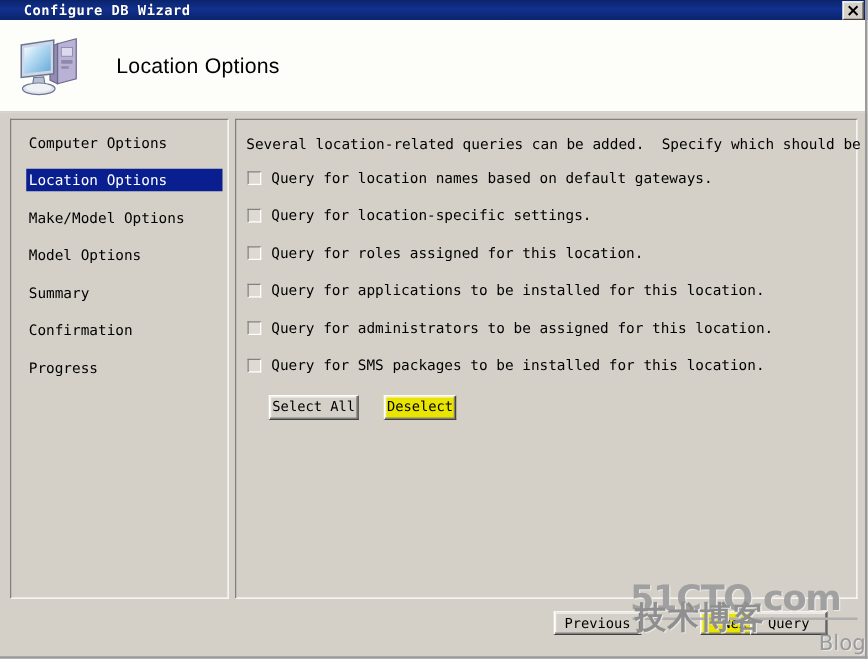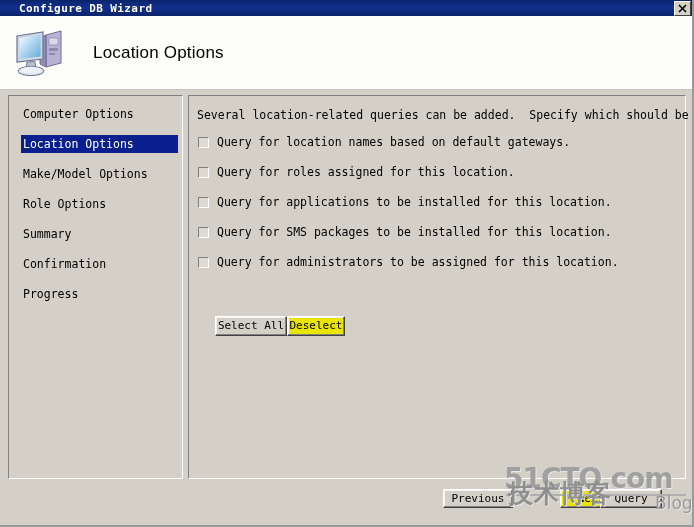--- a/index.html
+++ b/index.html
@@ -96,21 +96,21 @@
     background:#dedad2;
     border-top:1px solid #808080;border-left:1px solid #808080;
     border-right:1px solid #ffffff;border-bottom:1px solid #ffffff;
     box-sizing:border-box;flex:none;
   }
   .check-label{
     margin-left:8px;font-size:11.5px;color:#000;line-height:13px;white-space:nowrap;
     font-family:"DejaVu Sans Mono","Liberation Mono",monospace;
   }
 
-  .sel-btns{position:absolute;left:26px;top:220px;display:flex;gap:0;}
+  .sel-btns{position:absolute;left:26px;top:220px;display:flex;gap:20px;}
   .btn{
     font-family:"DejaVu Sans Mono","Liberation Mono",monospace;
     font-size:11px;color:#000;
     background:#d4d0c8;
     border-top:1px solid #ffffff;border-left:1px solid #ffffff;
     border-right:1px solid #404040;border-bottom:1px solid #404040;
     box-shadow:inset -1px -1px 0 #808080, inset 1px 1px 0 #f5f3ef;
     padding:2px 0 3px 0;
     text-align:center;
     box-sizing:border-box;
@@ -143,21 +143,21 @@
   .wm-line{
     position:absolute;left:8px;top:32px;width:180px;height:2px;background:#b0b0b0;
   }
   .wm-cjk{
     position:absolute;left:10px;top:15px;
     font-family:"DejaVu Sans","Liberation Sans",sans-serif;
     font-size:25px;font-weight:bold;color:#8f8f8f;letter-spacing:1px;
     text-shadow:1px 1px 0 #e6e6e6;
   }
   .wm-blog{
-    position:absolute;left:157px;top:31px;
+    position:absolute;left:157px;top:43px;
     font-family:"DejaVu Sans","Liberation Sans",sans-serif;
     font-size:17px;color:#9a9a9a;font-weight:400;
     text-shadow:1px 1px 0 #e6e6e6;
   }
 
   
   .win-bevel{
     position:absolute;left:0;top:0;width:694px;height:527px;
     box-sizing:border-box;
     border-right:2px solid #9a9a9a;
@@ -208,56 +208,60 @@
       </svg>
     </div>
     <div class="header-title">Location Options</div>
   </div>
 
   <div class="sidebar">
     <div class="sidebar-inner">
       <div class="nav-item">Computer Options</div>
       <div class="nav-item selected">Location Options</div>
       <div class="nav-item">Make/Model Options</div>
-      <div class="nav-item">Role Options</div>
+      <div class="nav-item">Model Options</div>
       <div class="nav-item">Summary</div>
       <div class="nav-item">Confirmation</div>
       <div class="nav-item">Progress</div>
     </div>
   </div>
 
   <div class="content">
     <div class="content-intro">Several location-related queries can be added.  Specify which should be configured.</div>
 
     <div class="check-list">
 
       <div class="check-row">
         <span class="cbox"></span>
         <span class="check-label">Query for location names based on default gateways.</span>
       </div>
 
+      <div class="check-row">
+        <span class="cbox"></span>
+        <span class="check-label">Query for location-specific settings.</span>
+      </div>
 
       <div class="check-row">
         <span class="cbox"></span>
         <span class="check-label">Query for roles assigned for this location.</span>
       </div>
 
       <div class="check-row">
         <span class="cbox"></span>
         <span class="check-label">Query for applications to be installed for this location.</span>
       </div>
 
       <div class="check-row">
         <span class="cbox"></span>
+        <span class="check-label">Query for administrators to be assigned for this location.</span>
+      </div>
+
+      <div class="check-row">
+        <span class="cbox"></span>
         <span class="check-label">Query for SMS packages to be installed for this location.</span>
-      </div>
-
-      <div class="check-row">
-        <span class="cbox"></span>
-        <span class="check-label">Query for administrators to be assigned for this location.</span>
       </div>
 
     </div>
 
     <div class="sel-btns">
       <button class="btn w-select">Select All</button>
       <button class="btn w-deselect">Deselect</button>
     </div>
   </div>
 

